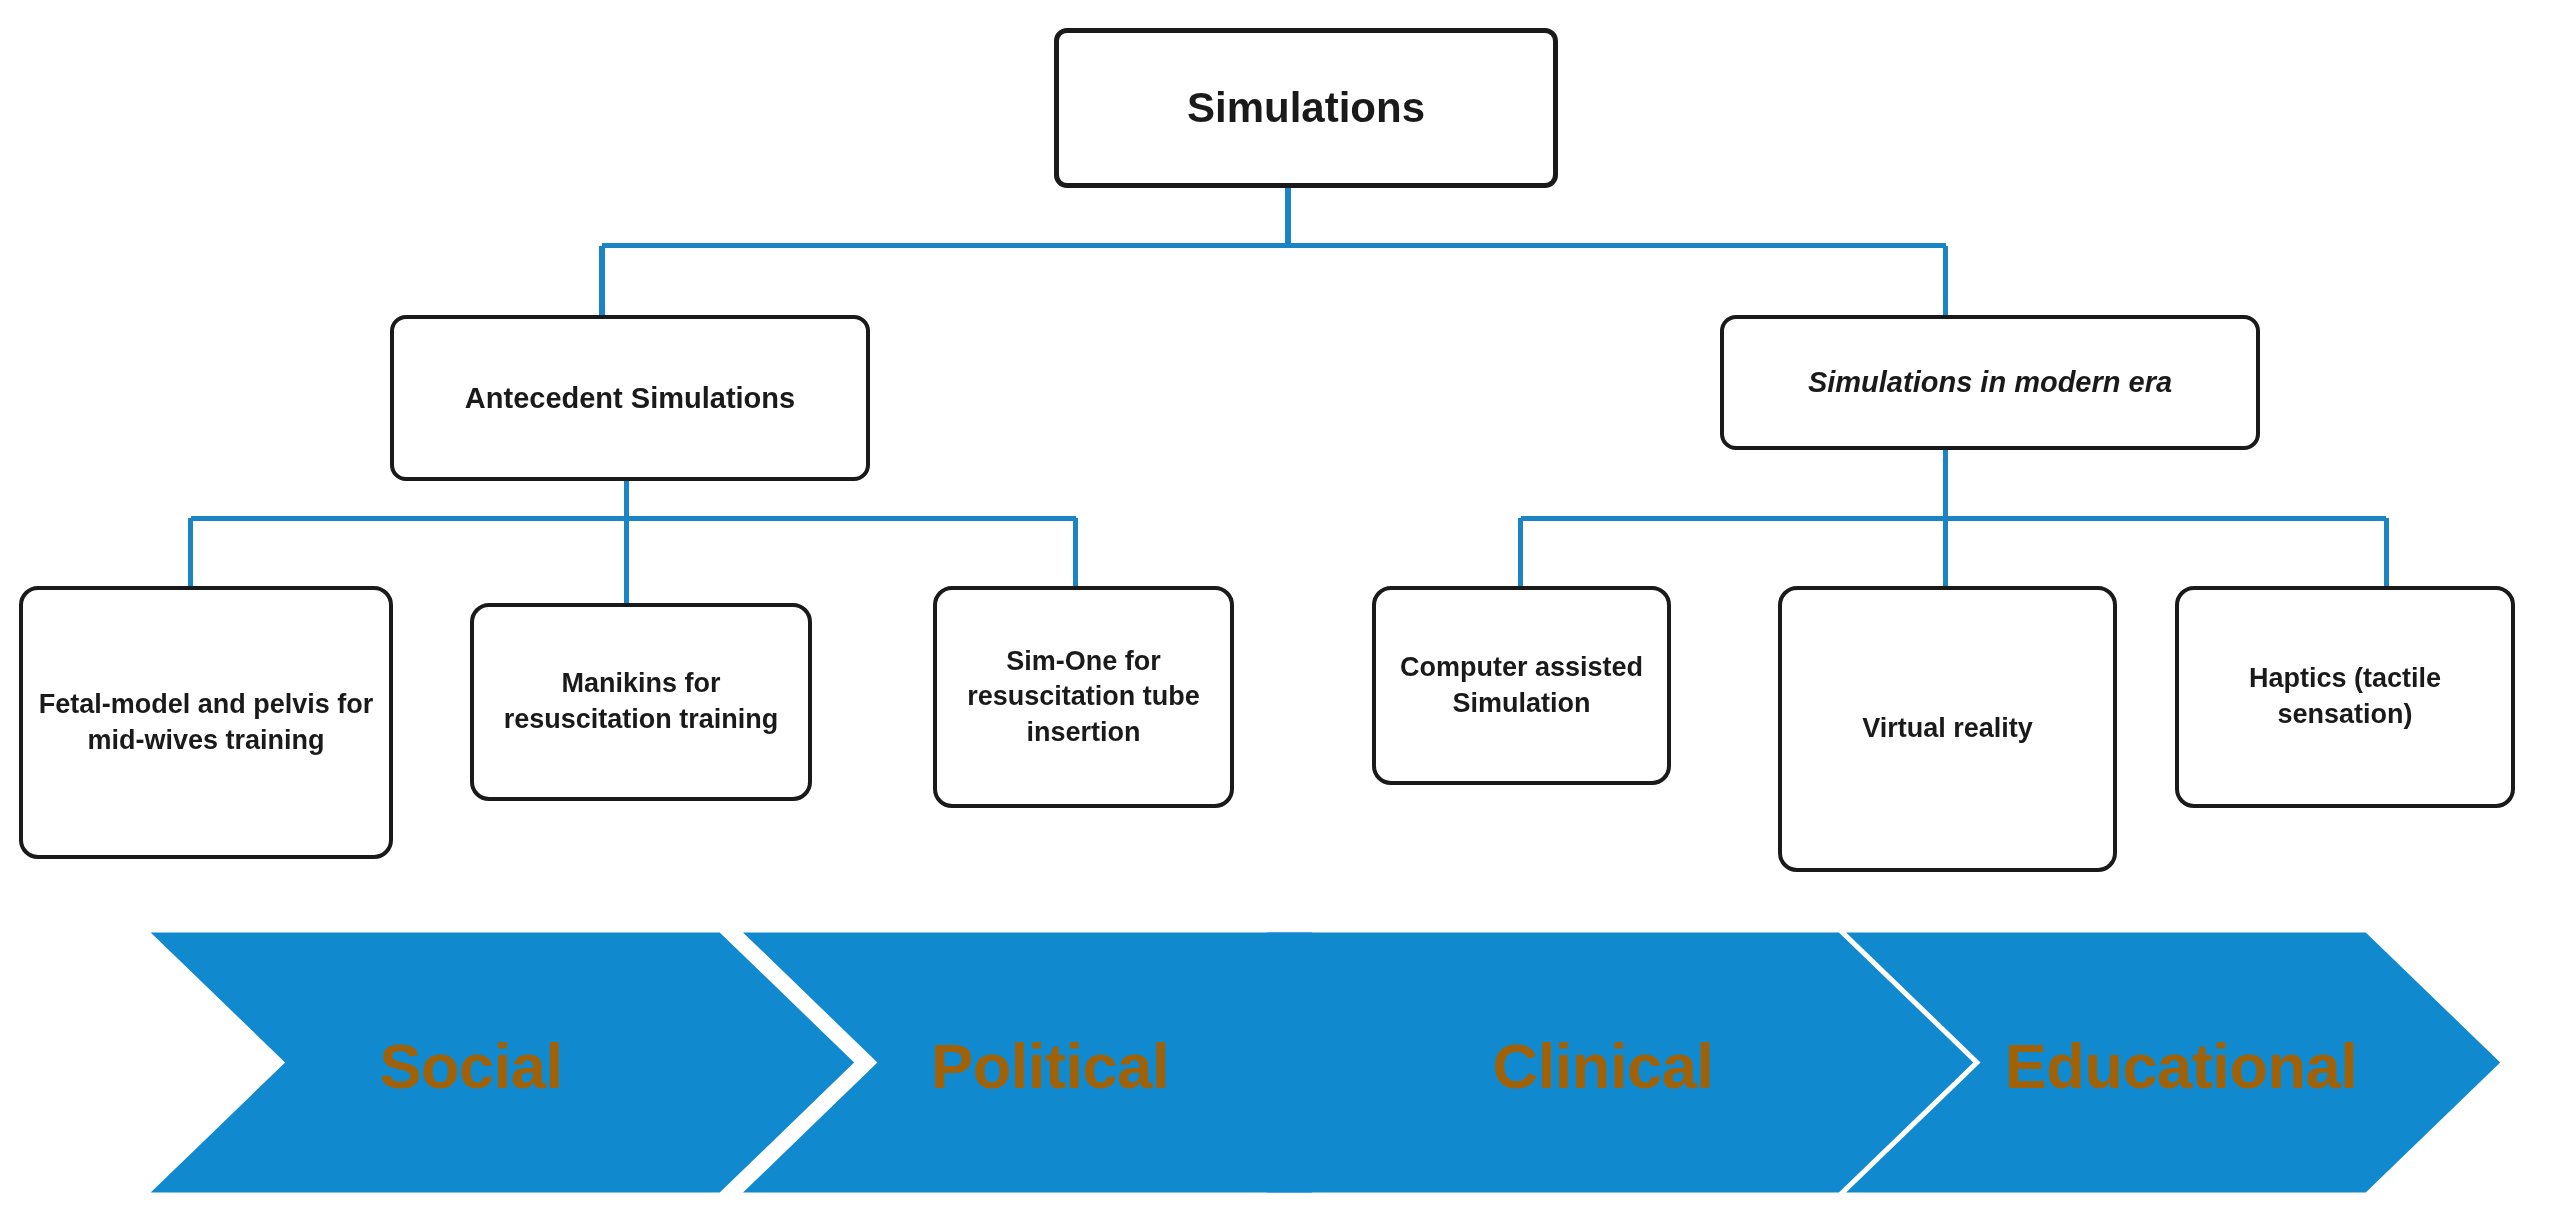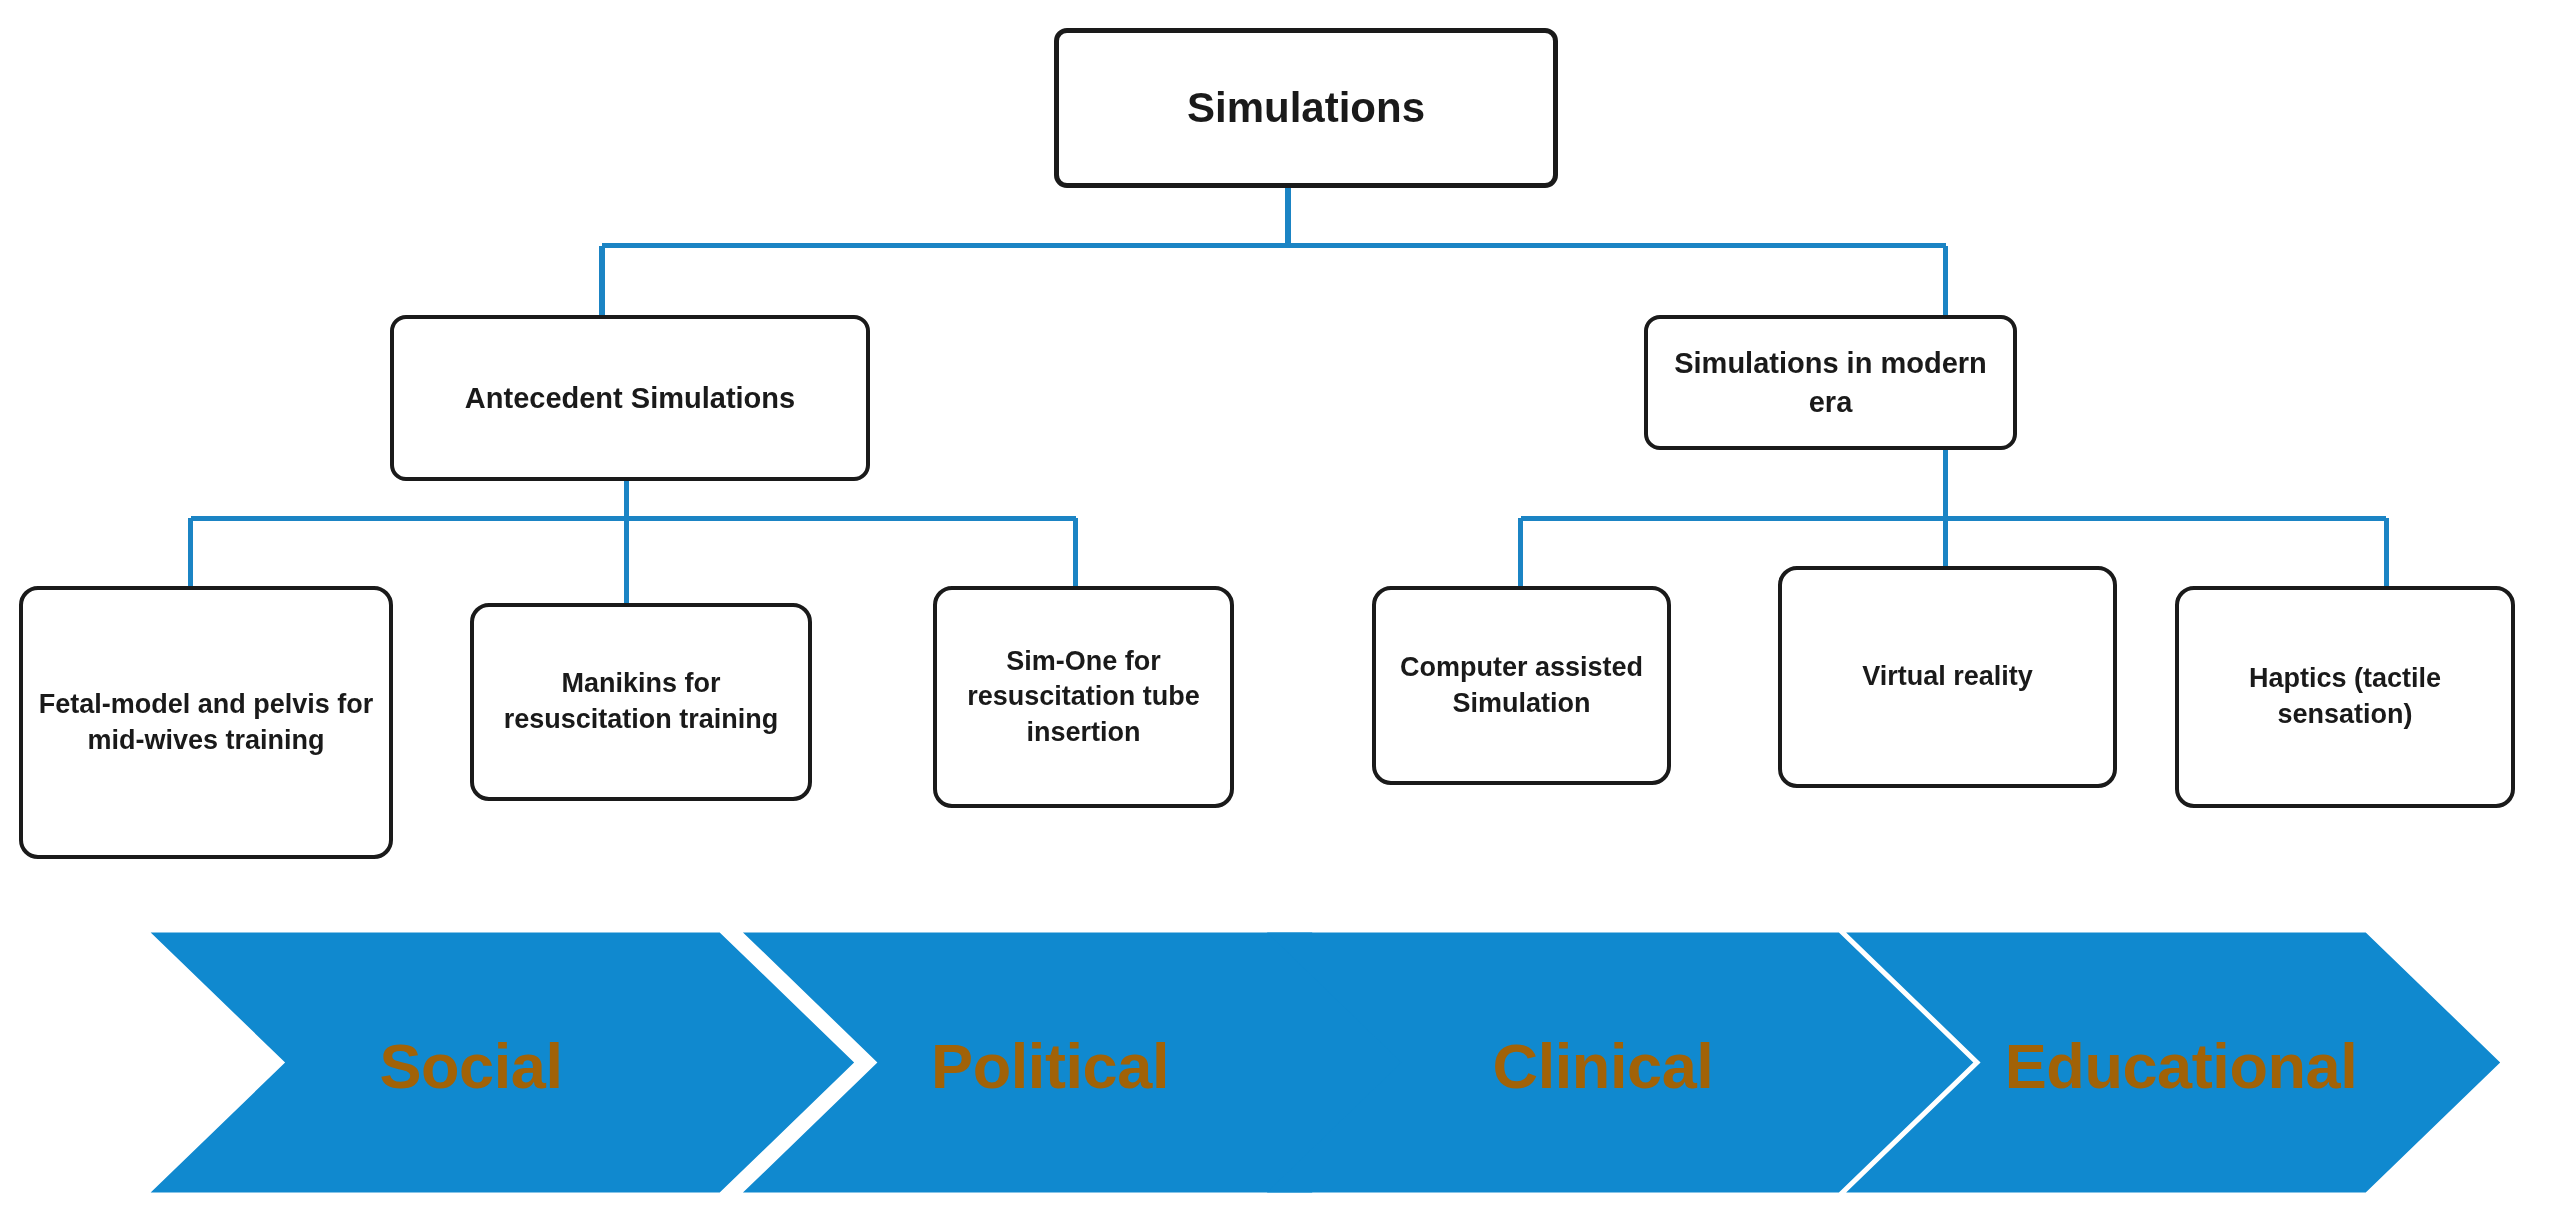--- a/index.html
+++ b/index.html
@@ -102,41 +102,41 @@
   </svg>
 
   <div class="node root" style="left:1054px; top:28px; width:504px; height:160px;">
     <span>Simulations</span>
   </div>
 
   <div class="node level2" style="left:390px; top:315px; width:480px; height:166px;">
     <span>Antecedent Simulations</span>
   </div>
 
-  <div class="node level2" style="left:1644px; top:315px; width:373px; height:135px;">
+  <div class="node level2" style="left:1720px; top:315px; width:540px; height:135px;font-style:italic;">
     <span>Simulations in modern era</span>
   </div>
 
   <div class="node leaf" style="left:19px; top:586px; width:374px; height:273px;">
     <span>Fetal-model and pelvis for mid-wives training</span>
   </div>
 
   <div class="node leaf" style="left:470px; top:603px; width:342px; height:198px;">
     <span>Manikins for resuscitation training</span>
   </div>
 
   <div class="node leaf" style="left:933px; top:586px; width:301px; height:222px;">
     <span>Sim-One for resuscitation tube insertion</span>
   </div>
 
   <div class="node leaf" style="left:1372px; top:586px; width:299px; height:199px;">
     <span>Computer assisted Simulation</span>
   </div>
 
-  <div class="node leaf" style="left:1778px; top:566px; width:339px; height:222px;">
+  <div class="node leaf" style="left:1778px; top:586px; width:339px; height:286px;">
     <span>Virtual reality</span>
   </div>
 
   <div class="node leaf" style="left:2175px; top:586px; width:340px; height:222px;">
     <span>Haptics (tactile sensation)</span>
   </div>
 
   <svg id="chevrons" viewBox="0 0 3544 1676">
     <g fill="#1089cf">
       <polygon points="207,1283 990,1283 1175,1462 990,1641 207,1641 392,1462"></polygon>

